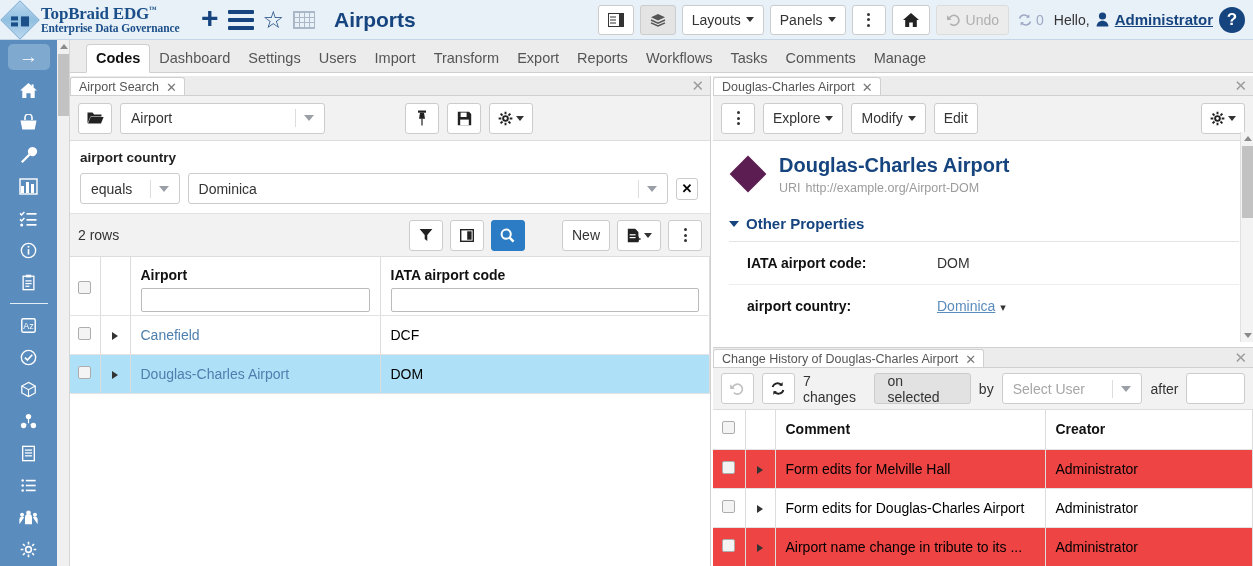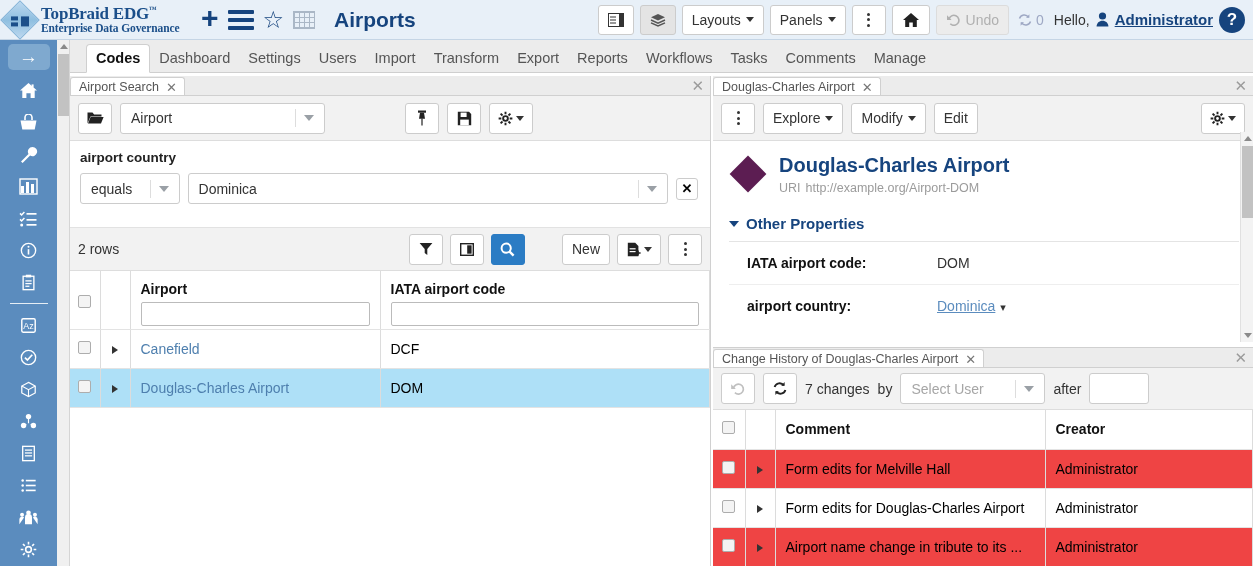--- a/index.html
+++ b/index.html
@@ -114,21 +114,21 @@
   .fld .ph { color: #a6a6a6; }
   .fld .dd-sep { margin-left: auto; display: flex; align-items: center; }
   .dd-caret { width: 0; height: 0; border-left: 5px solid transparent; border-right: 5px solid transparent; border-top: 6px solid #9aa0a6; margin: 0 8px; }
   .dd-divider { width: 1px; height: 18px; background: #ddd; }
 
   
   .crit { padding: 9px 12px 0 10px; }
   .crit-label { font-weight: bold; font-size: 13.5px; color: #222; margin-bottom: 8px; }
   .crit-row { display: flex; align-items: center; gap: 8px; }
 
-  .rowsbar { height: 44px; background: #f2f2f2; border-top: 1px solid #e2e2e2; border-bottom: 1px solid #ddd; display: flex; align-items: center; padding: 0 8px; margin-top: 23px; }
+  .rowsbar { height: 44px; background: #f2f2f2; border-top: 1px solid #e2e2e2; border-bottom: 1px solid #ddd; display: flex; align-items: center; padding: 0 8px; margin-top: 9px; }
   .rows-count { font-size: 14px; color: #333; }
   .rowsbar-actions { margin-left: auto; display: flex; align-items: center; gap: 7px; }
   .sq { width: 34px; height: 31px; background: #fff; border: 1px solid #ccc; border-radius: 3px; display: flex; align-items: center; justify-content: center; cursor: pointer; }
   .sq.primary { background: #2b7cc4; border-color: #2b7cc4; color: #fff; }
 
   
   table.grid { width: 100%; border-collapse: collapse; table-layout: fixed; }
   table.grid th, table.grid td { border-right: 1px solid #dcdcdc; border-bottom: 1px solid #e3e3e3; padding: 0 10px; text-align: left; font-size: 14px; vertical-align: middle; }
   .col-chk { width: 30px; padding: 0 !important; text-align: center !important; }
   .col-exp { width: 30px; padding: 0 !important; text-align: center !important; }
@@ -634,20 +634,23 @@
       </span>
       <span class="sq">
         <svg width="16" height="15" viewBox="0 0 16 15">
           <path d="M2.6 6a5.2 5.2 0 0 1 9.2-1.5" fill="none" stroke="#222" stroke-width="1.9"></path>
           <path d="M13.4 9a5.2 5.2 0 0 1-9.2 1.5" fill="none" stroke="#222" stroke-width="1.9"></path>
           <path d="M12.6 1v3.8H9.2z" fill="#222"></path>
             <path d="M3.4 14v-3.8h3.4z" fill="#222"></path>
         </svg>
       </span>
       <span class="lbl">7 changes</span>
+      <span class="pill">
+        <span>on selected</span>
+      </span>
       <span class="lbl">by</span>
       <span class="fld" style="width:145px;">
         <span class="ph">Select User</span>
         <span class="dd-sep">
             <span class="dd-divider"></span>
             <i class="dd-caret"></i>
           </span>
       </span>
       <span class="lbl">after</span>
       <span class="fld" style="width:60px;">

